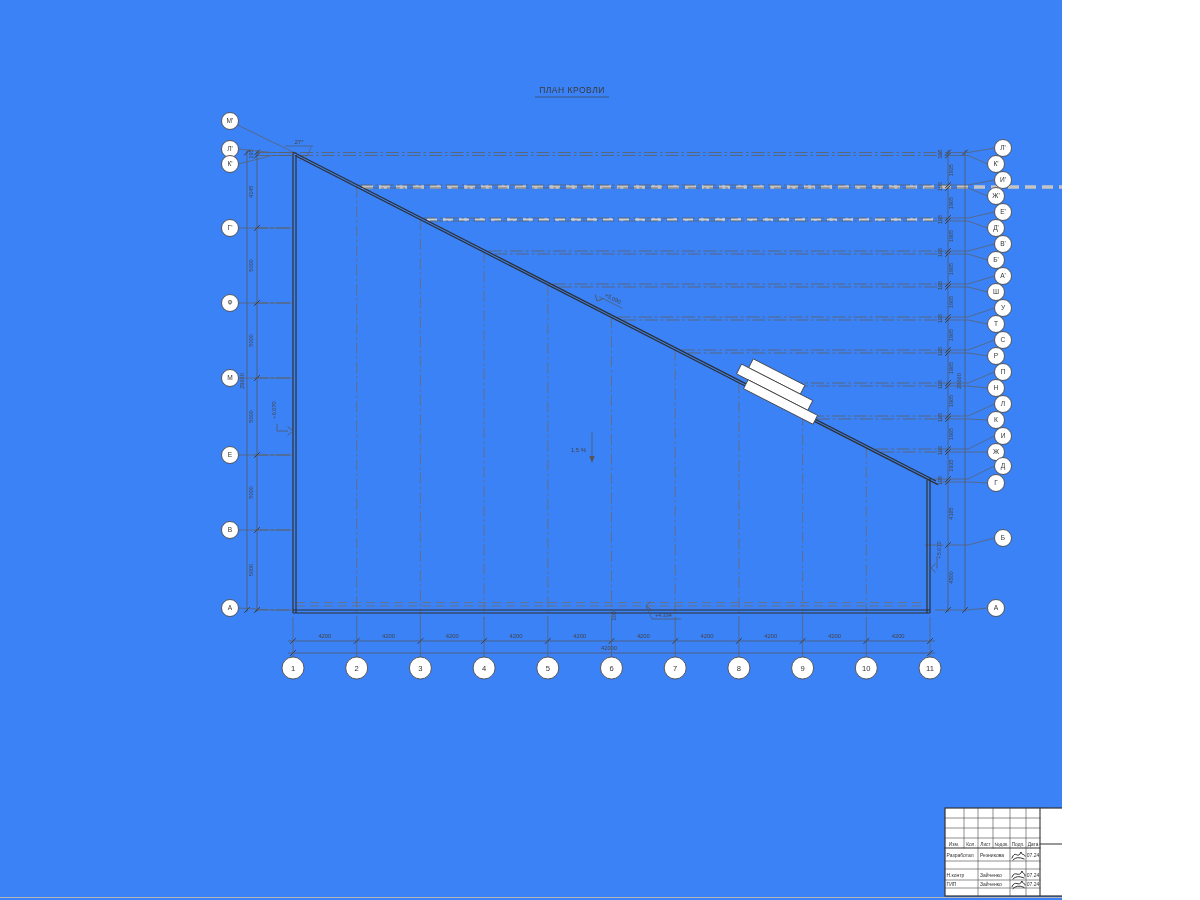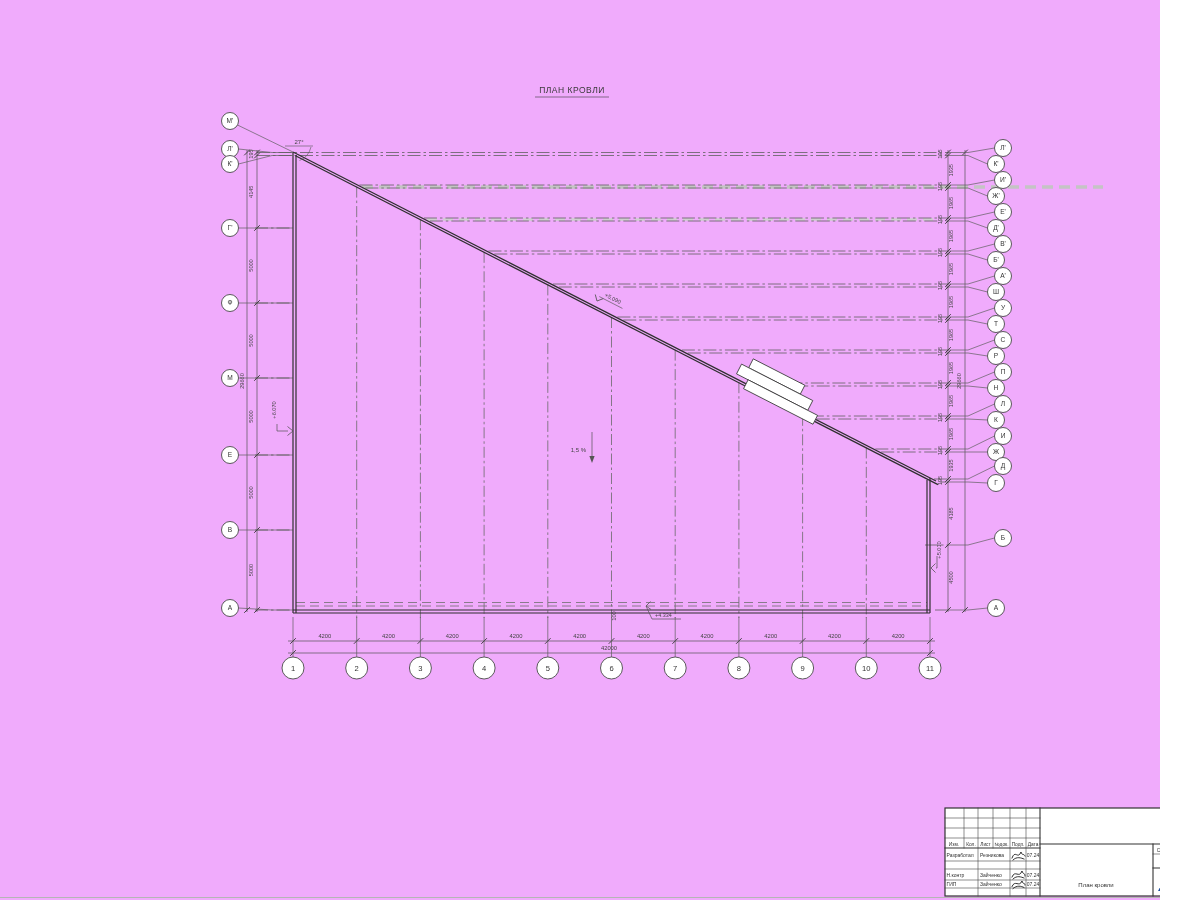--- a/index.html
+++ b/index.html
@@ -1,16 +1,16 @@
 <!DOCTYPE html>
 <html><head>
 <meta charset="utf-8">
 <style>
   html,body{margin:0;padding:0;background:#ffffff;}
-  #sheet{position:relative;width:1160px;height:900px;background:#f0abfc;overflow:hidden;
+  #sheet{position:relative;width:1062px;height:900px;background:#3b82f6;overflow:hidden;
          font-family:"Liberation Sans", sans-serif;}
   svg text{font-family:"Liberation Sans", sans-serif;}
 </style>
 </head>
 <body>
 
 <div id="sheet">
 <svg id="plan-svg" width="1200" height="900" viewBox="0 0 1200 900">
 
   <g>

